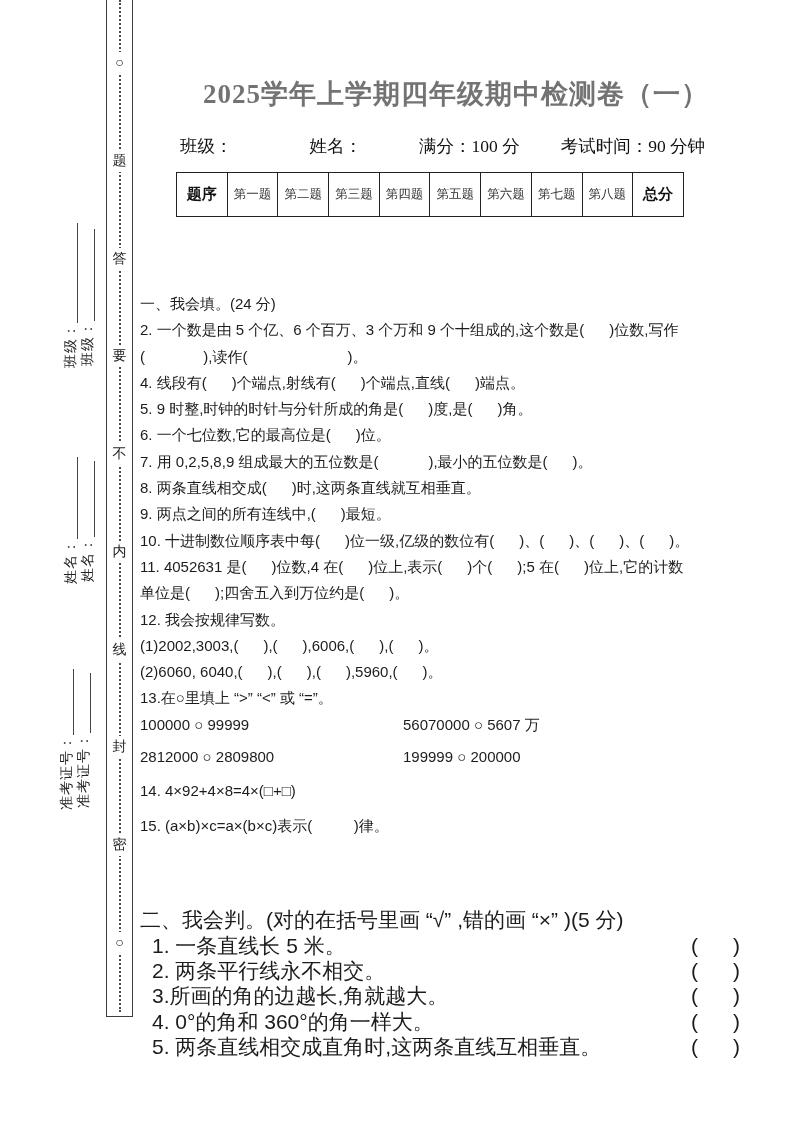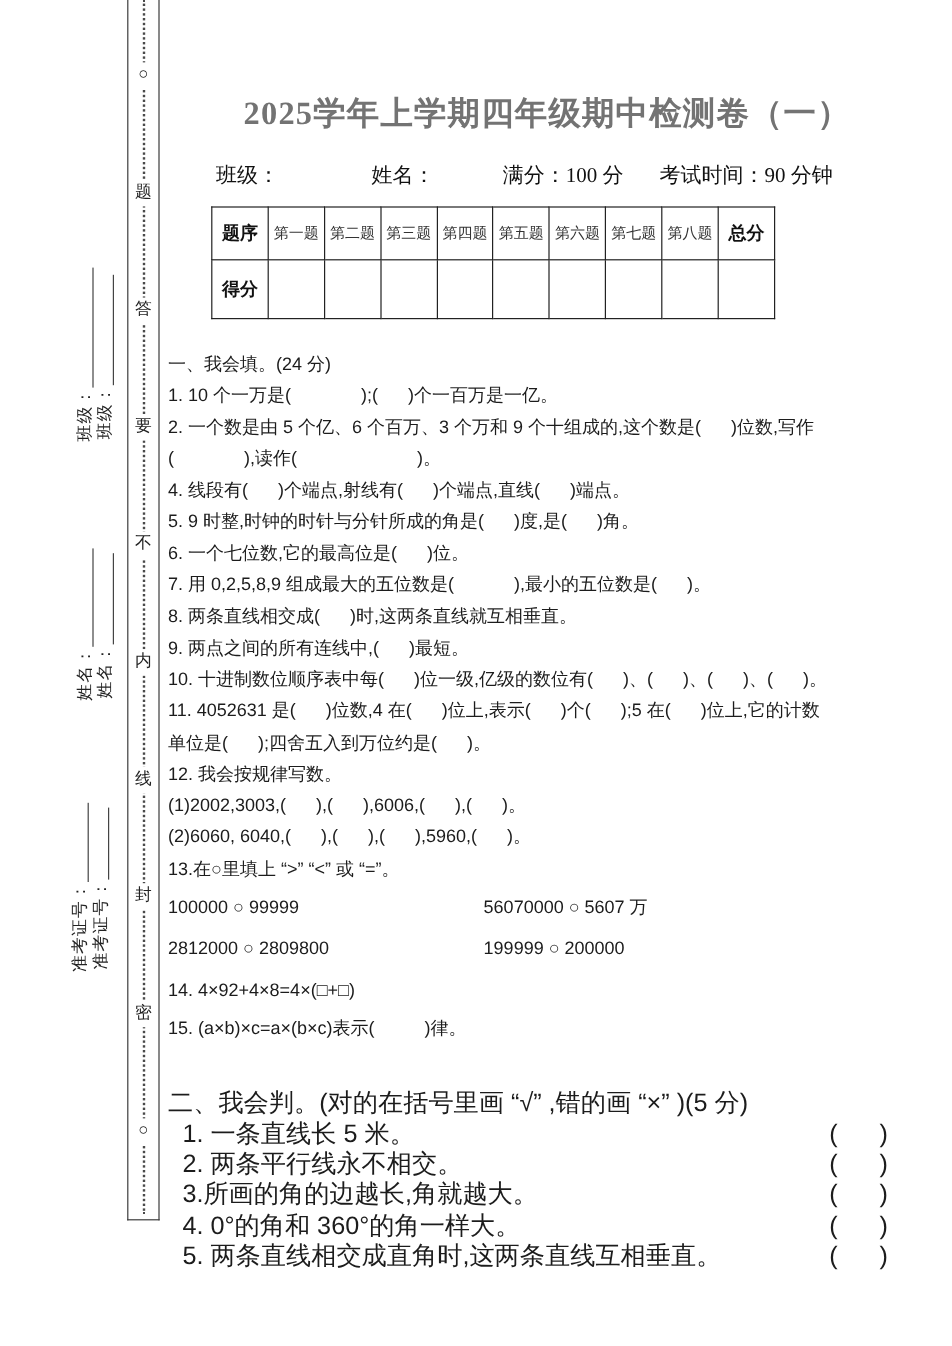--- a/index.html
+++ b/index.html
@@ -41,25 +41,25 @@
   .title{
     margin-top:76px;text-align:center;font-family:"Liberation Serif",serif;
     font-weight:bold;font-size:27px;color:#737373;letter-spacing:1px;white-space:nowrap;
   }
   .info-line{
     margin-top:22px;display:flex;padding-left:40px;
     font-family:"Liberation Serif",serif;font-size:17.5px;color:#111;white-space:pre;
   }
   .info-line span:nth-child(1){margin-right:77px;}
   .info-line span:nth-child(2){margin-right:57px;}
-  .info-line span:nth-child(3){margin-right:30px;}
+  .info-line span:nth-child(3){margin-right:41px;}
 
   
   table.score{
-    border-collapse:collapse;table-layout:fixed;width:470px;margin:14px 0 0 36px;
+    border-collapse:collapse;table-layout:fixed;width:508px;margin:14px 0 0 36px;
   }
   table.score td{border:1.3px solid #222;text-align:center;padding:0;}
   table.score tr:nth-child(1) td{height:43px;}
   table.score tr:nth-child(2) td{height:48px;}
   td.b{font-weight:bold;font-size:15px;font-family:"Liberation Sans",sans-serif;color:#111;}
   td.n{font-size:12.5px;font-family:"Liberation Serif",serif;color:#333;}
 
   
   .sec1{position:absolute;left:140px;top:291px;width:640px;font-size:15px;color:#1c1c1c;}
   .sec1 .sec-title,.qline{line-height:26.3px;white-space:pre;}
@@ -114,40 +114,27 @@
             <td class="n">第一题</td>
             <td class="n">第二题</td>
             <td class="n">第三题</td>
             <td class="n">第四题</td>
             <td class="n">第五题</td>
             <td class="n">第六题</td>
             <td class="n">第七题</td>
             <td class="n">第八题</td>
             <td class="b">总分</td>
           </tr>
-          <tr>
-            <td class="b">得分</td>
-            <td class="n"></td>
-            <td class="n"></td>
-            <td class="n"></td>
-            <td class="n"></td>
-            <td class="n"></td>
-            <td class="n"></td>
-            <td class="n"></td>
-            <td class="n"></td>
-            <td class="n"></td>
-          </tr>
         </tbody>
       </table>
   </div>
 
   <div class="sec1">
     <div class="sec-title">一、我会填。(24 分)</div>
     <div id="sec1Lines">
-        <div class="qline">1. 10 个一万是(              );(      )个一百万是一亿。</div>
         <div class="qline">2. 一个数是由 5 个亿、6 个百万、3 个万和 9 个十组成的,这个数是(      )位数,写作</div>
         <div class="qline">(              ),读作(                        )。</div>
         <div class="qline">4. 线段有(      )个端点,射线有(      )个端点,直线(      )端点。</div>
         <div class="qline">5. 9 时整,时钟的时针与分针所成的角是(      )度,是(      )角。</div>
         <div class="qline">6. 一个七位数,它的最高位是(      )位。</div>
         <div class="qline">7. 用 0,2,5,8,9 组成最大的五位数是(            ),最小的五位数是(      )。</div>
         <div class="qline">8. 两条直线相交成(      )时,这两条直线就互相垂直。</div>
         <div class="qline">9. 两点之间的所有连线中,(      )最短。</div>
         <div class="qline">10. 十进制数位顺序表中每(      )位一级,亿级的数位有(      )、(      )、(      )、(      )。</div>
         <div class="qline">11. 4052631 是(      )位数,4 在(      )位上,表示(      )个(      );5 在(      )位上,它的计数</div>

